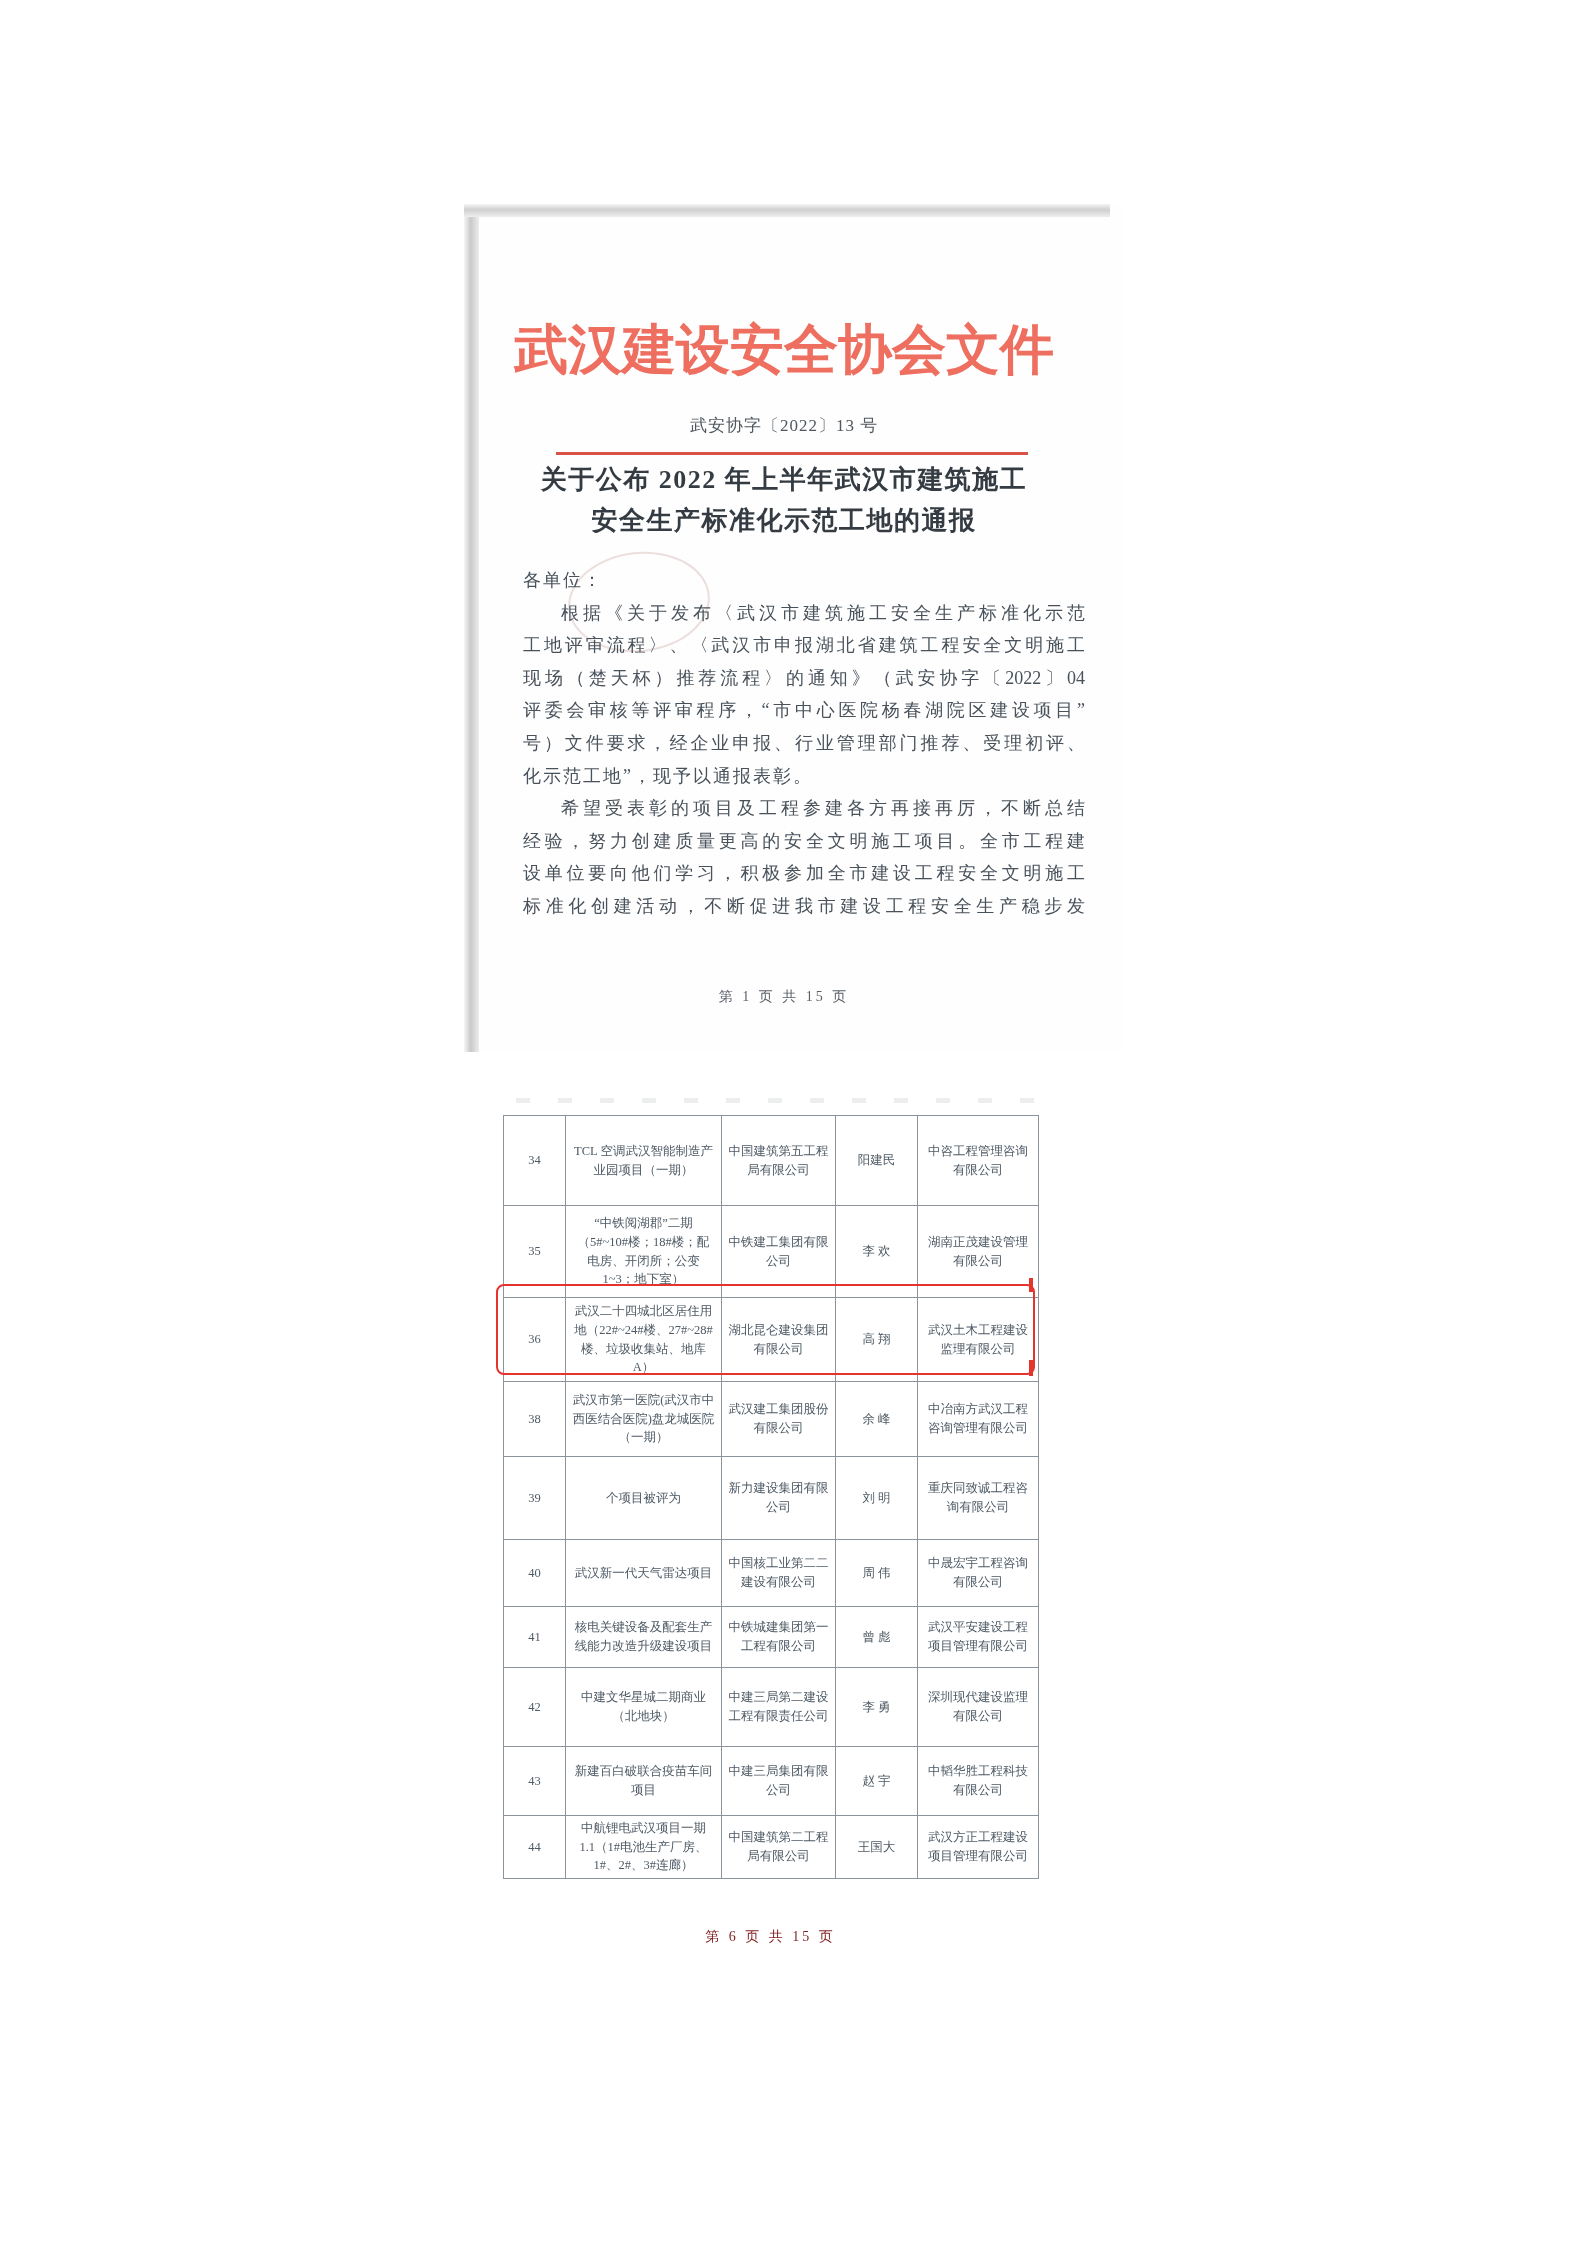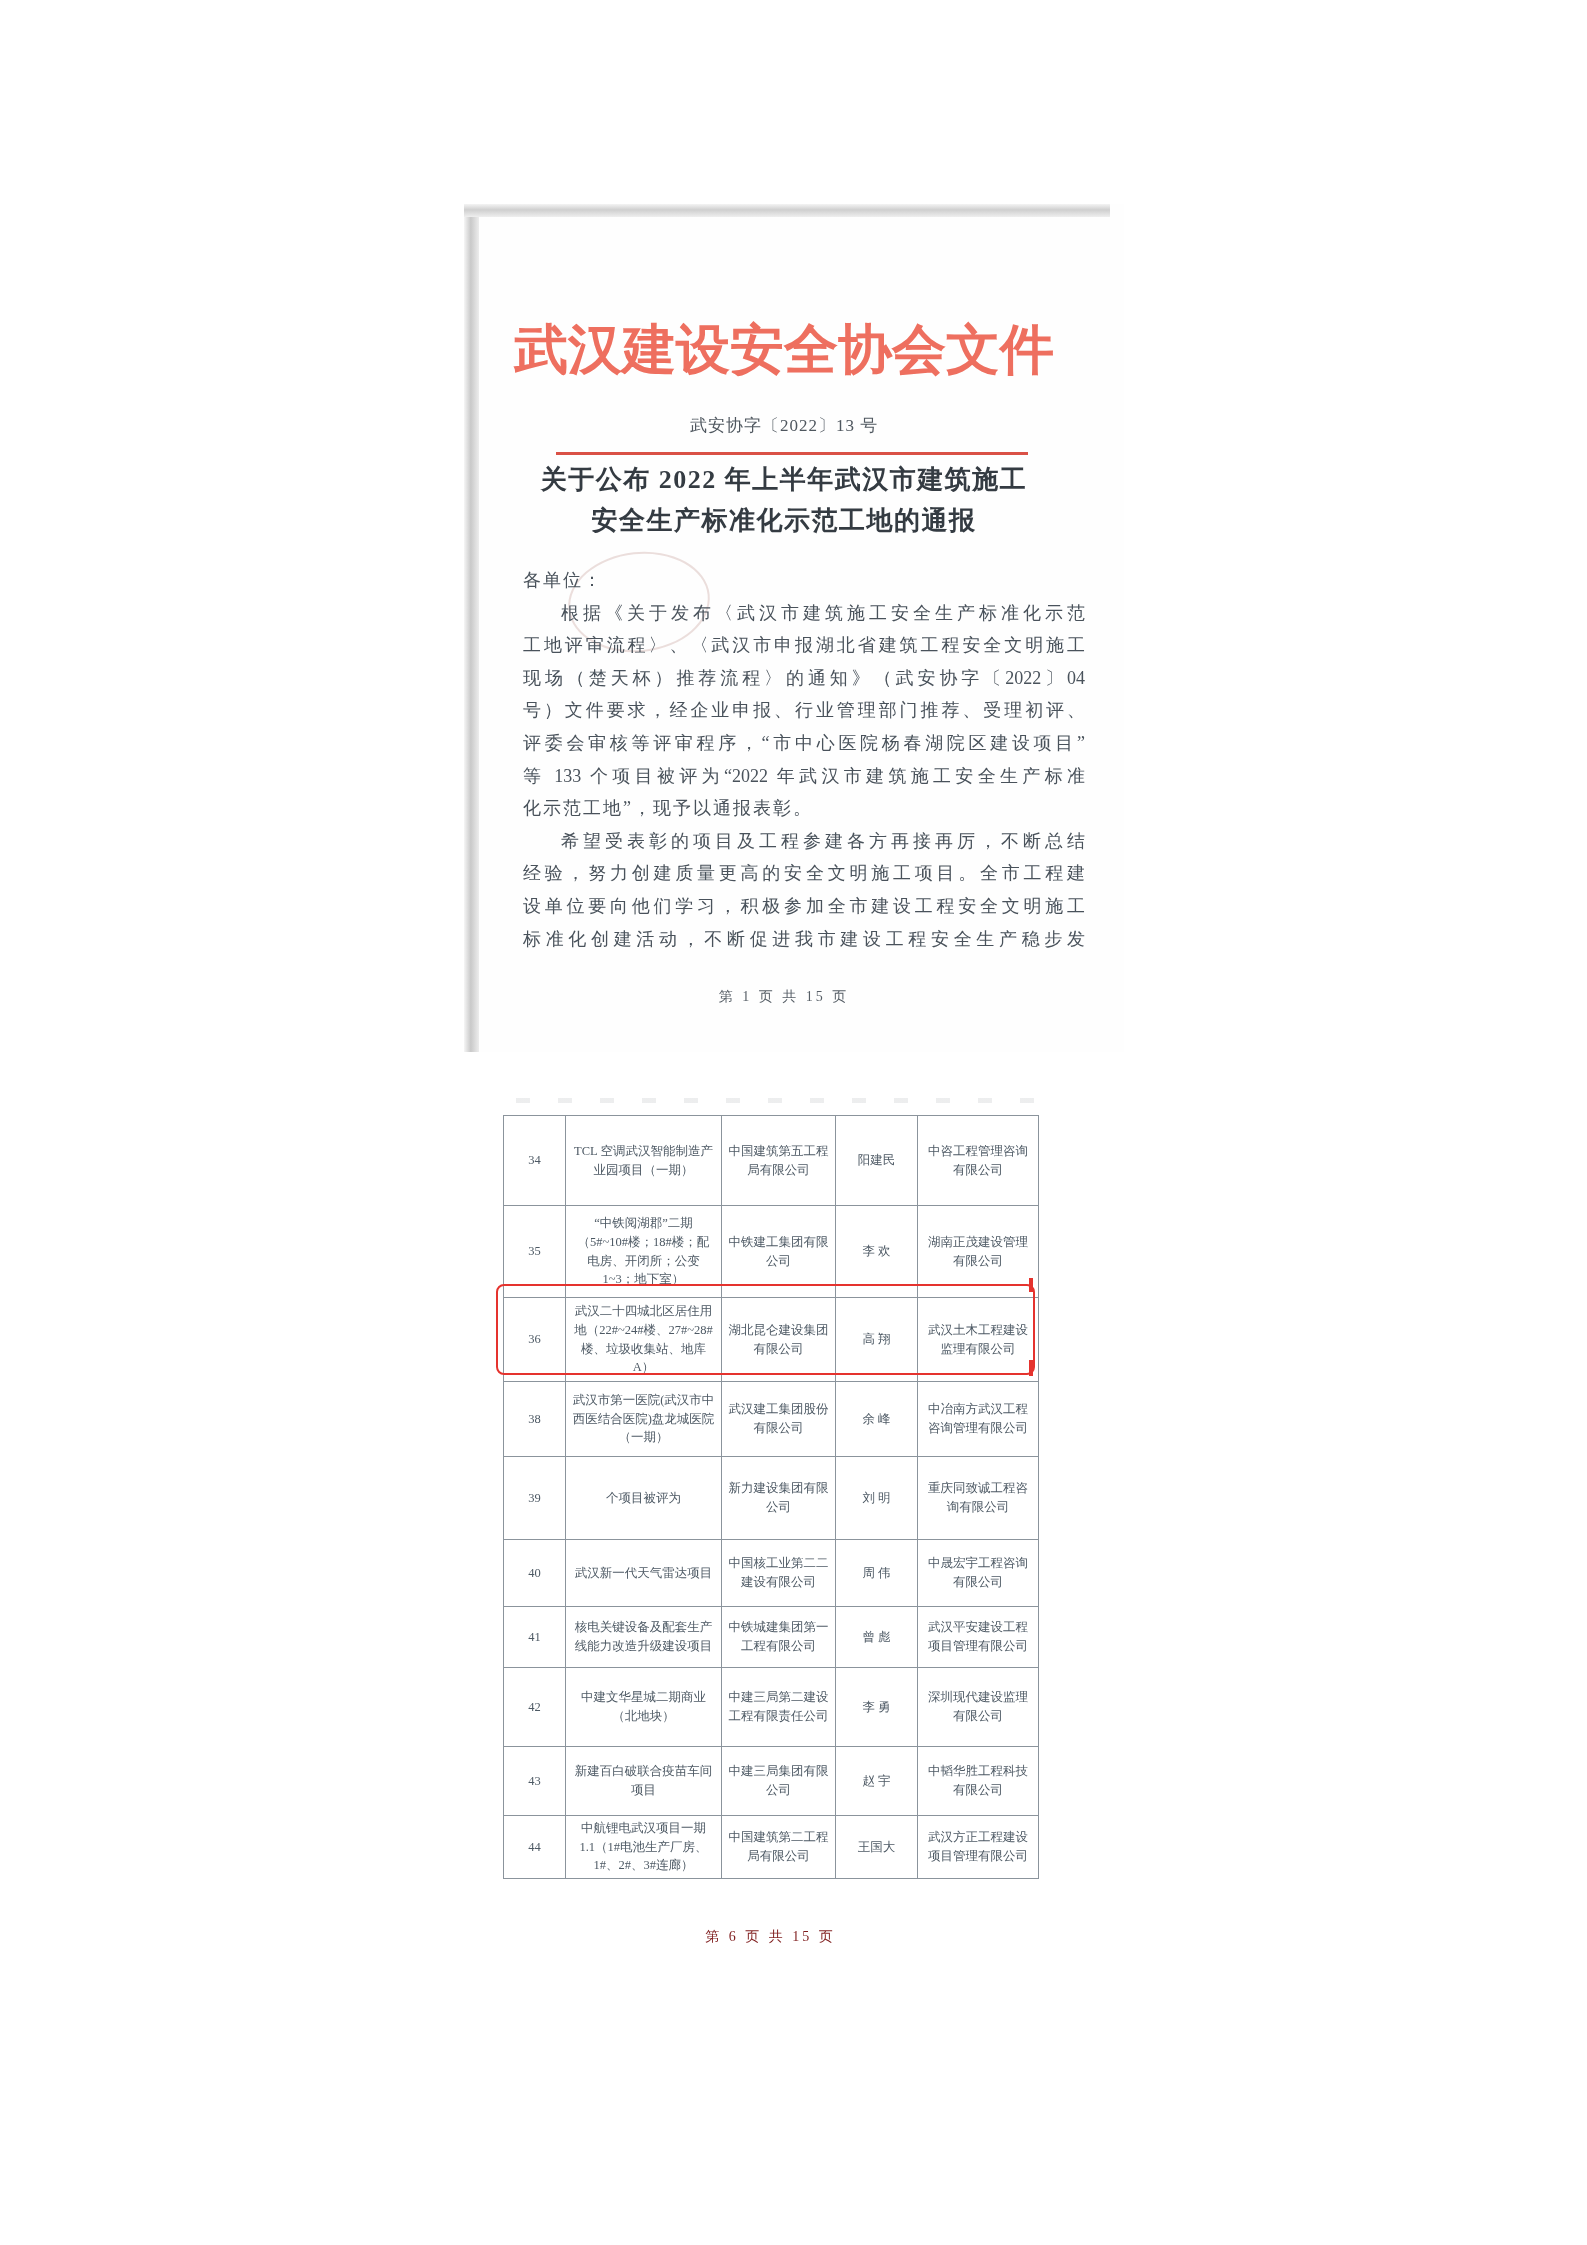--- a/index.html
+++ b/index.html
@@ -121,23 +121,22 @@
     <div class="headline-1">关于公布 2022 年上半年武汉市建筑施工</div>
     <div class="headline-2">安全生产标准化示范工地的通报</div>
 
     <div class="stamp"></div>
 
     <div class="body-lines" id="body-lines">
         <div class="line short">各单位：</div>
         <div class="line indent">根据《关于发布〈武汉市建筑施工安全生产标准化示范</div>
         <div class="line full">工地评审流程〉、〈武汉市申报湖北省建筑工程安全文明施工</div>
         <div class="line full">现场（楚天杯）推荐流程〉的通知》（武安协字〔2022〕04</div>
+        <div class="line full">评委会审核等评审程序，“市中心医院杨春湖院区建设项目”</div>
         <div class="line full">号）文件要求，经企业申报、行业管理部门推荐、受理初评、</div>
-        <div class="line full">评委会审核等评审程序，“市中心医院杨春湖院区建设项目”</div>
-        <div class="line full">等 133 个项目被评为“2022 年武汉市建筑施工安全生产标准</div>
         <div class="line short">化示范工地”，现予以通报表彰。</div>
         <div class="line indent">希望受表彰的项目及工程参建各方再接再厉，不断总结</div>
         <div class="line full">经验，努力创建质量更高的安全文明施工项目。全市工程建</div>
         <div class="line full">设单位要向他们学习，积极参加全市建设工程安全文明施工</div>
         <div class="line full">标准化创建活动，不断促进我市建设工程安全生产稳步发</div>
       </div>
 
     <div class="page-footer-1">第 1 页 共 15 页</div>
   </div>
 

